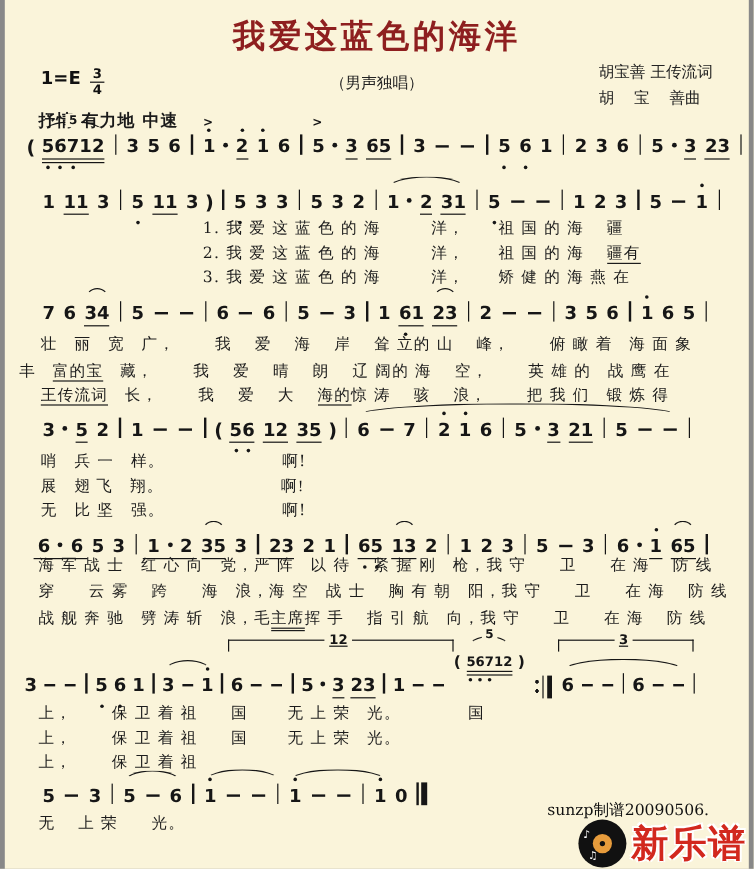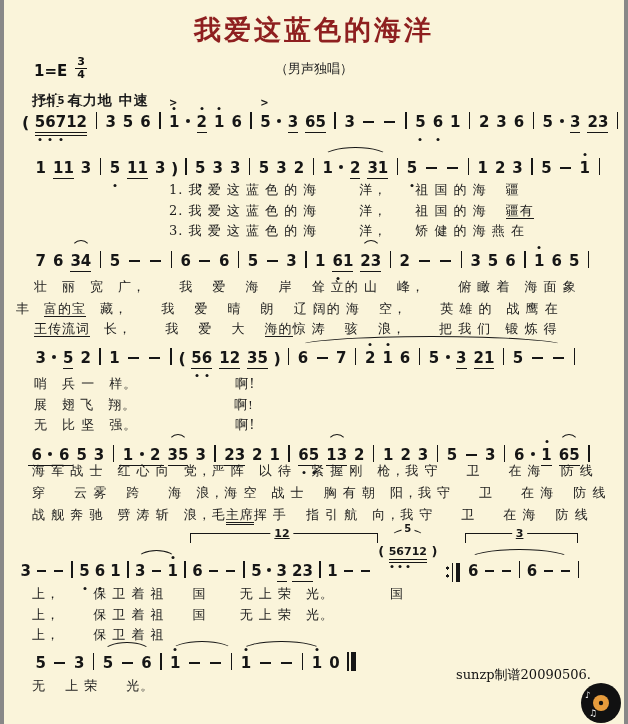--- a/index.html
+++ b/index.html
@@ -5,21 +5,21 @@
   :root{ --bg:#faf4da; --ink:#161616; }
   html,body{margin:0;padding:0;}
   body{background:#888;font-family:"Liberation Sans",sans-serif;}
   #page{position:relative;width:620px;height:724px;background:var(--bg);overflow:hidden;margin:0 auto;}
 
   
   .title{position:absolute;top:12px;left:0;width:100%;text-align:center;
          font:bold 27px "DejaVu Serif",serif;color:#8e1f1f;letter-spacing:3px;}
   .subtitle{position:absolute;top:60px;left:50%;transform:translateX(-50%);
             font:13px "DejaVu Serif",serif;color:#222;}
-  .keysig{position:absolute;top:56px;left:30px;color:#111;font:bold 15px "DejaVu Sans",sans-serif;display:flex;align-items:flex-end;gap:8px;}
+  .keysig{position:absolute;top:56px;left:30px;color:#111;font:bold 15px "DejaVu Sans",sans-serif;display:flex;align-items:flex-start;gap:8px;}
   .frac{display:inline-flex;flex-direction:column;align-items:center;font:bold 11px "DejaVu Sans",sans-serif;line-height:1.05;}
   .frac .fn{border-bottom:1.4px solid #111;padding:0 2px;}
   .credits{position:absolute;top:50px;right:30px;text-align:left;font:13px "DejaVu Serif",serif;color:#222;line-height:22px;white-space:pre;}
   .tempo{position:absolute;top:92px;left:28px;font:bold 14px "DejaVu Serif",serif;color:#1a1a1a;letter-spacing:1px;}
 
   
   .sline{position:absolute;white-space:nowrap;height:22px;}
   .note{position:relative;display:inline-block;font:bold 15px "DejaVu Sans",sans-serif;
         color:var(--ink);margin:0 3.5px;line-height:19px;vertical-align:baseline;}
   .note.u{border-bottom:1.6px solid var(--ink);}
@@ -70,20 +70,22 @@
 <div id="page">
   <div class="title">我爱这蓝色的海洋</div>
   <div class="subtitle">（男声独唱）</div>
   <div class="keysig">
     <span>1=E</span>
     <span class="frac">
       <span class="fn">3</span>
       <span>4</span>
     </span>
   </div>
+  <div class="credits"><span>胡宝善 王传流词</span>
+<span>胡    宝    善曲</span></div>
   <div class="tempo">抒情  有力地  中速</div>
 
   <div id="score">
       <div class="sline" style="top: 112px; left: 16px;"><span class="paren">(</span><span class="grp"><span class="note uu"><span class="nch">5<i class="ld"></i></span><span class="nch">6<i class="ld"></i></span><span class="nch">7<i class="ld"></i></span><span class="nch">1</span><span class="nch">2</span></span><i class="arc"></i><i class="tuplbl">5</i></span><span class="bar"></span><span class="note"><span class="nch">3</span></span><span class="note"><span class="nch">5</span></span><span class="note"><span class="nch">6</span></span><span class="bar"></span><span class="note"><i class="acc">&gt;</i><span class="nch">1<i class="hd"></i></span></span><span class="dn"></span><span class="note u"><span class="nch">2<i class="hd"></i></span></span><span class="note"><span class="nch">1<i class="hd"></i></span></span><span class="note"><span class="nch">6</span></span><span class="bar"></span><span class="note"><i class="acc">&gt;</i><span class="nch">5</span></span><span class="dn"></span><span class="note u"><span class="nch">3</span></span><span class="note u"><span class="nch">6</span><span class="nch">5</span></span><span class="bar"></span><span class="note"><span class="nch">3</span></span><span class="dash"></span><span class="dash"></span><span class="bar"></span><span class="note"><span class="nch">5<i class="ld"></i></span></span><span class="note"><span class="nch">6<i class="ld"></i></span></span><span class="note"><span class="nch">1</span></span><span class="bar"></span><span class="note"><span class="nch">2</span></span><span class="note"><span class="nch">3</span></span><span class="note"><span class="nch">6</span></span><span class="bar"></span><span class="note"><span class="nch">5</span></span><span class="dn"></span><span class="note u"><span class="nch">3</span></span><span class="note u"><span class="nch">2</span><span class="nch">3</span></span><span class="bar"></span></div>
       <div class="sline" style="top: 158px; left: 28px;"><span class="note"><span class="nch">1</span></span><span class="note u"><span class="nch">1</span><span class="nch">1</span></span><span class="note"><span class="nch">3</span></span><span class="bar"></span><span class="note"><span class="nch">5<i class="ld"></i></span></span><span class="note u"><span class="nch">1</span><span class="nch">1</span></span><span class="note"><span class="nch">3</span></span><span class="paren">)</span><span class="bar"></span><span class="note"><span class="nch">5<i class="ld"></i></span></span><span class="note"><span class="nch">3</span></span><span class="note"><span class="nch">3</span></span><span class="bar"></span><span class="note"><span class="nch">5</span></span><span class="note"><span class="nch">3</span></span><span class="note"><span class="nch">2</span></span><span class="bar"></span><span class="grp"><span class="note"><span class="nch">1</span></span><span class="dn"></span><span class="note u"><span class="nch">2</span></span><span class="note u"><span class="nch">3</span><span class="nch">1</span></span><i class="arc"></i></span><span class="bar"></span><span class="note"><span class="nch">5<i class="ld"></i></span></span><span class="dash"></span><span class="dash"></span><span class="bar"></span><span class="note"><span class="nch">1</span></span><span class="note"><span class="nch">2</span></span><span class="note"><span class="nch">3</span></span><span class="bar"></span><span class="note"><span class="nch">5</span></span><span class="dash"></span><span class="note"><span class="nch">1<i class="hd"></i></span></span><span class="bar"></span></div>
       <div class="sline" style="top: 251px; left: 28px;"><span class="note"><span class="nch">7</span></span><span class="note"><span class="nch">6</span></span><span class="grp"><span class="note u"><span class="nch">3</span><span class="nch">4</span></span><i class="arc"></i></span><span class="bar"></span><span class="note"><span class="nch">5</span></span><span class="dash"></span><span class="dash"></span><span class="bar"></span><span class="note"><span class="nch">6</span></span><span class="dash"></span><span class="note"><span class="nch">6</span></span><span class="bar"></span><span class="note"><span class="nch">5</span></span><span class="dash"></span><span class="note"><span class="nch">3</span></span><span class="bar"></span><span class="note"><span class="nch">1</span></span><span class="note u"><span class="nch">6<i class="ld"></i></span><span class="nch">1</span></span><span class="grp"><span class="note u"><span class="nch">2</span><span class="nch">3</span></span><i class="arc"></i></span><span class="bar"></span><span class="note"><span class="nch">2</span></span><span class="dash"></span><span class="dash"></span><span class="bar"></span><span class="note"><span class="nch">3</span></span><span class="note"><span class="nch">5</span></span><span class="note"><span class="nch">6</span></span><span class="bar"></span><span class="note"><span class="nch">1<i class="hd"></i></span></span><span class="note"><span class="nch">6</span></span><span class="note"><span class="nch">5</span></span><span class="bar"></span></div>
       <div class="sline" style="top: 348px; left: 28px;"><span class="note"><span class="nch">3</span></span><span class="dn"></span><span class="note u"><span class="nch">5</span></span><span class="note"><span class="nch">2</span></span><span class="bar"></span><span class="note"><span class="nch">1</span></span><span class="dash"></span><span class="dash"></span><span class="bar"></span><span class="paren">(</span><span class="note u"><span class="nch">5<i class="ld"></i></span><span class="nch">6<i class="ld"></i></span></span><span class="note u"><span class="nch">1</span><span class="nch">2</span></span><span class="note u"><span class="nch">3</span><span class="nch">5</span></span><span class="paren">)</span><span class="bar"></span><span class="grp"><span class="note"><span class="nch">6</span></span><span class="dash"></span><span class="note"><span class="nch">7</span></span><span class="bar"></span><span class="note"><span class="nch">2<i class="hd"></i></span></span><span class="note"><span class="nch">1<i class="hd"></i></span></span><span class="note"><span class="nch">6</span></span><span class="bar"></span><span class="note"><span class="nch">5</span></span><span class="dn"></span><span class="note u"><span class="nch">3</span></span><span class="note u"><span class="nch">2</span><span class="nch">1</span></span><span class="bar"></span><span class="note"><span class="nch">5</span></span><span class="dash"></span><span class="dash"></span><i class="arc"></i></span><span class="bar"></span></div>
       <div class="sline" style="top: 445px; left: 24px;"><span class="grp gu"><span class="note"><span class="nch">6</span></span><span class="dn"></span><span class="note"><span class="nch">6</span></span></span><span class="note"><span class="nch">5</span></span><span class="note"><span class="nch">3</span></span><span class="bar"></span><span class="grp gu"><span class="note"><span class="nch">1</span></span><span class="dn"></span><span class="note"><span class="nch">2</span></span></span><span class="grp"><span class="note u"><span class="nch">3</span><span class="nch">5</span></span><i class="arc"></i></span><span class="note"><span class="nch">3</span></span><span class="bar"></span><span class="note u"><span class="nch">2</span><span class="nch">3</span></span><span class="note"><span class="nch">2</span></span><span class="note"><span class="nch">1</span></span><span class="bar"></span><span class="note u"><span class="nch">6<i class="ld"></i></span><span class="nch">5<i class="ld"></i></span></span><span class="grp"><span class="note u"><span class="nch">1</span><span class="nch">3</span></span><i class="arc"></i></span><span class="note"><span class="nch">2</span></span><span class="bar"></span><span class="note"><span class="nch">1</span></span><span class="note"><span class="nch">2</span></span><span class="note"><span class="nch">3</span></span><span class="bar"></span><span class="note"><span class="nch">5</span></span><span class="dash"></span><span class="note"><span class="nch">3</span></span><span class="bar"></span><span class="note"><span class="nch">6</span></span><span class="dn"></span><span class="note u"><span class="nch">1<i class="hd"></i></span></span><span class="grp"><span class="note u"><span class="nch">6</span><span class="nch">5</span></span><i class="arc"></i></span><span class="bar"></span></div>
       <div class="sline tight" style="top: 561px; left: 14px;"><span class="note"><span class="nch">3</span></span><span class="dash"></span><span class="dash"></span><span class="bar"></span><span class="note"><span class="nch">5<i class="ld"></i></span></span><span class="note"><span class="nch">6<i class="ld"></i></span></span><span class="note"><span class="nch">1</span></span><span class="bar"></span><span class="grp"><span class="note"><span class="nch">3</span></span><span class="dash"></span><span class="note"><span class="nch">1<i class="hd"></i></span></span><i class="arc"></i></span><span class="bar"></span><span class="grp"><span class="note"><span class="nch">6</span></span><span class="dash"></span><span class="dash"></span><span class="bar"></span><span class="note"><span class="nch">5</span></span><span class="dn"></span><span class="note u"><span class="nch">3</span></span><span class="note u"><span class="nch">2</span><span class="nch">3</span></span><span class="bar"></span><span class="note"><span class="nch">1</span></span><span class="dash"></span><span class="dash"></span><i class="vbr"></i><i class="vlbl">12</i></span><span class="grp raise"><span class="paren">(</span><span class="grp"><span class="note uu"><span class="nch">5<i class="ld"></i></span><span class="nch">6<i class="ld"></i></span><span class="nch">7<i class="ld"></i></span><span class="nch">1</span><span class="nch">2</span></span><i class="arc"></i><i class="tuplbl">5</i></span><span class="paren">)</span></span><span class="repeat">
           <i class="rdots"></i>
@@ -116,14 +118,15 @@
 
   <div class="maker">sunzp制谱20090506.</div>
   <div class="logo">
     <svg width="42" height="42" viewBox="0 0 42 42">
       <circle cx="21" cy="21" r="20" fill="#111"></circle>
       <circle cx="21" cy="21" r="8" fill="#e79c3c"></circle>
       <circle cx="21" cy="21" r="2.2" fill="#111"></circle>
       <text x="5" y="16" font-size="9" fill="#fff" font-family="DejaVu Sans, sans-serif">♪</text>
       <text x="9" y="34" font-size="9" fill="#fff" font-family="DejaVu Sans, sans-serif">♫</text>
     </svg>
+    <span class="logo-text">新乐谱</span>
   </div>
 </div>
 
 </body></html>

